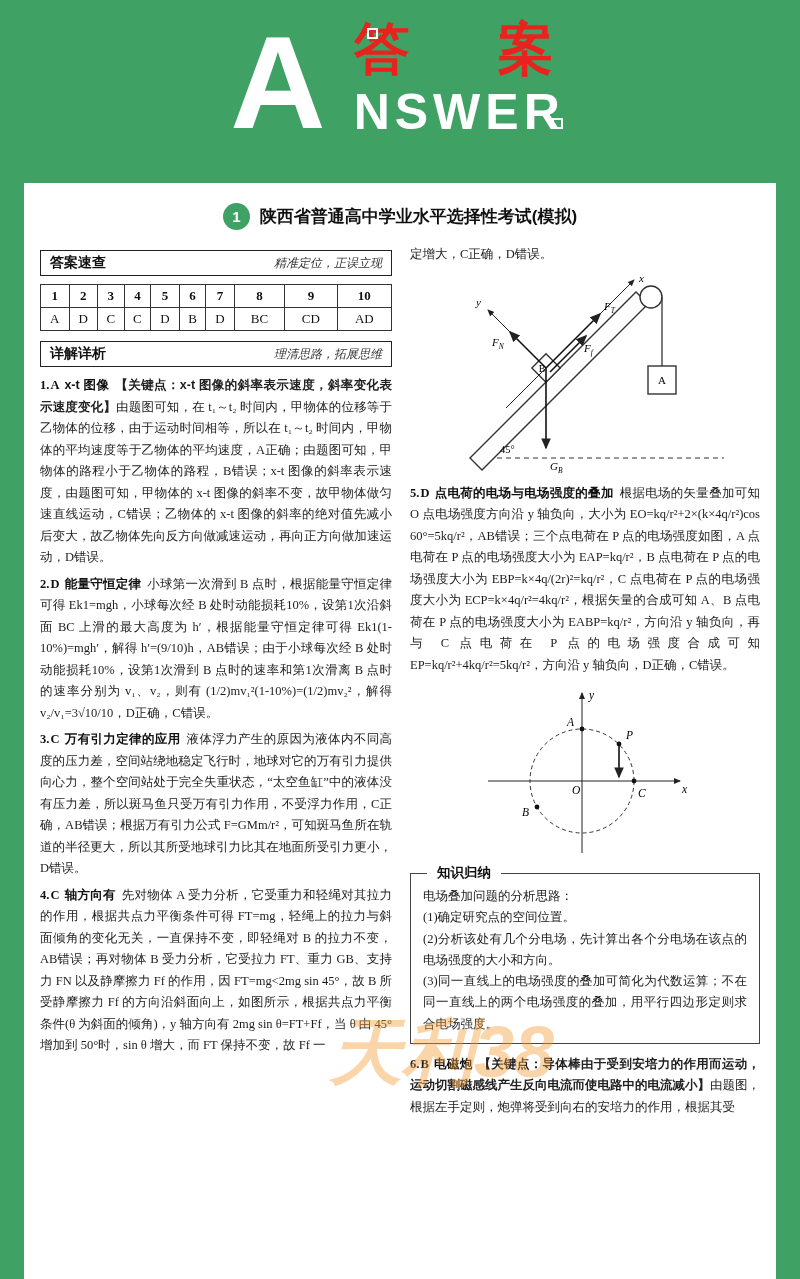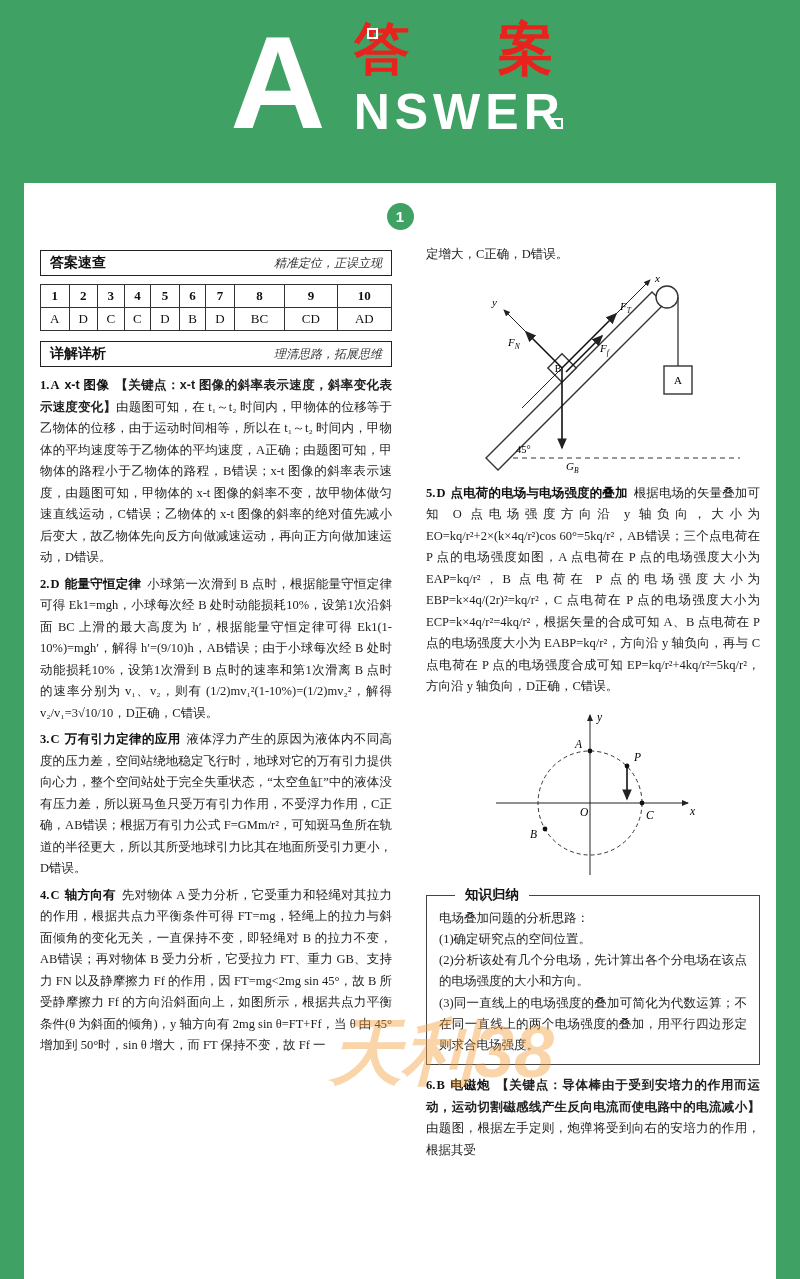--- a/index.html
+++ b/index.html
@@ -16,21 +16,21 @@
   .deco-sq { position:absolute; width:11px; height:11px; border:2px solid #ffffff; background:transparent; }
   .sq1 { left:367px; top:28px; }
   .sq2 { left:552px; top:118px; }
 
   
   .sheet { position:relative; margin:0 24px; background:#ffffff; height:1096px; overflow:hidden; padding:16px 16px 0 16px; }
   .exam-title-row { display:flex; justify-content:center; align-items:center; gap:10px; margin:4px 0 12px; }
   .num-circle { display:inline-flex; justify-content:center; align-items:center; width:27px; height:27px; border-radius:50%; background:#3fa264; color:#fff; font-family:"Liberation Sans","DejaVu Sans",sans-serif; font-weight:bold; font-size:15px; }
   .exam-title { font-family:"Liberation Sans","DejaVu Sans",sans-serif; font-weight:bold; font-size:17px; color:#111; }
 
-  .columns { display:flex; gap:34px; }
+  .columns { display:flex; gap:18px; }
   .col-left { flex:0 0 352px; }
   .col-right { flex:1; min-width:0; }
 
   .sec-header { display:flex; justify-content:space-between; align-items:center; border:1.6px solid #222; padding:3px 9px; margin:8px 0; }
   .sec-label { font-family:"Liberation Sans","DejaVu Sans",sans-serif; font-weight:bold; font-size:14px; color:#111; }
   .sec-note { font-style:italic; font-size:12px; color:#333; }
 
   table.ans-table { width:100%; border-collapse:collapse; margin:6px 0 10px; }
   .ans-table th, .ans-table td { border:1.2px solid #333; height:23px; text-align:center; font-size:13px; color:#111; }
   .ans-table th { font-weight:bold; }
@@ -44,21 +44,21 @@
   .ib { color:#1c1c1c; }
 
   .cont-line { font-size:12.5px; line-height:1.72; color:#1c1c1c; margin:2px 0 6px; }
 
   .fig { display:block; }
   .fig1 { margin:2px 0 6px 48px; }
   .fig2 { margin:4px auto 6px; }
   svg text { font-family:"Liberation Serif","DejaVu Serif",serif; }
 
   .kb-box { position:relative; border:1.2px solid #444; margin:14px 0 10px; padding:12px 12px 8px; }
-  .kb-title { position:absolute; top:-10px; left:28px; background:#ffffff; padding:0 10px; font-family:"Liberation Sans","DejaVu Sans",sans-serif; font-weight:bold; font-size:13.5px; color:#111; }
+  .kb-title { position:absolute; top:-10px; left:16px; background:#ffffff; padding:0 10px; font-family:"Liberation Sans","DejaVu Sans",sans-serif; font-weight:bold; font-size:13.5px; color:#111; }
   .kb-line { font-size:12.5px; line-height:1.7; color:#1c1c1c; text-align:justify; }
 
   .watermark { position:absolute; left:330px; top:1005px; font-size:72px; font-weight:bold; font-style:italic; color:rgba(243,156,50,0.42); font-family:"Liberation Sans","DejaVu Sans",sans-serif; pointer-events:none; z-index:5; white-space:nowrap; }
 </style>
 </head>
 <body>
 
 <div class="root">
 
   <div class="banner">
@@ -68,20 +68,21 @@
       <div class="banner-en">NSWER</div>
     </div>
     <div class="deco-sq sq1"></div>
     <div class="deco-sq sq2"></div>
   </div>
 
   <div class="sheet">
 
     <div class="exam-title-row">
       <span class="num-circle">1</span>
+      <span class="exam-title">陕西省普通高中学业水平选择性考试(模拟)</span>
     </div>
 
     <div class="columns">
 
       <div class="col-left">
 
         <div class="sec-header">
           <span class="sec-label">答案速查</span>
           <span class="sec-note">精准定位，正误立现</span>
         </div>

